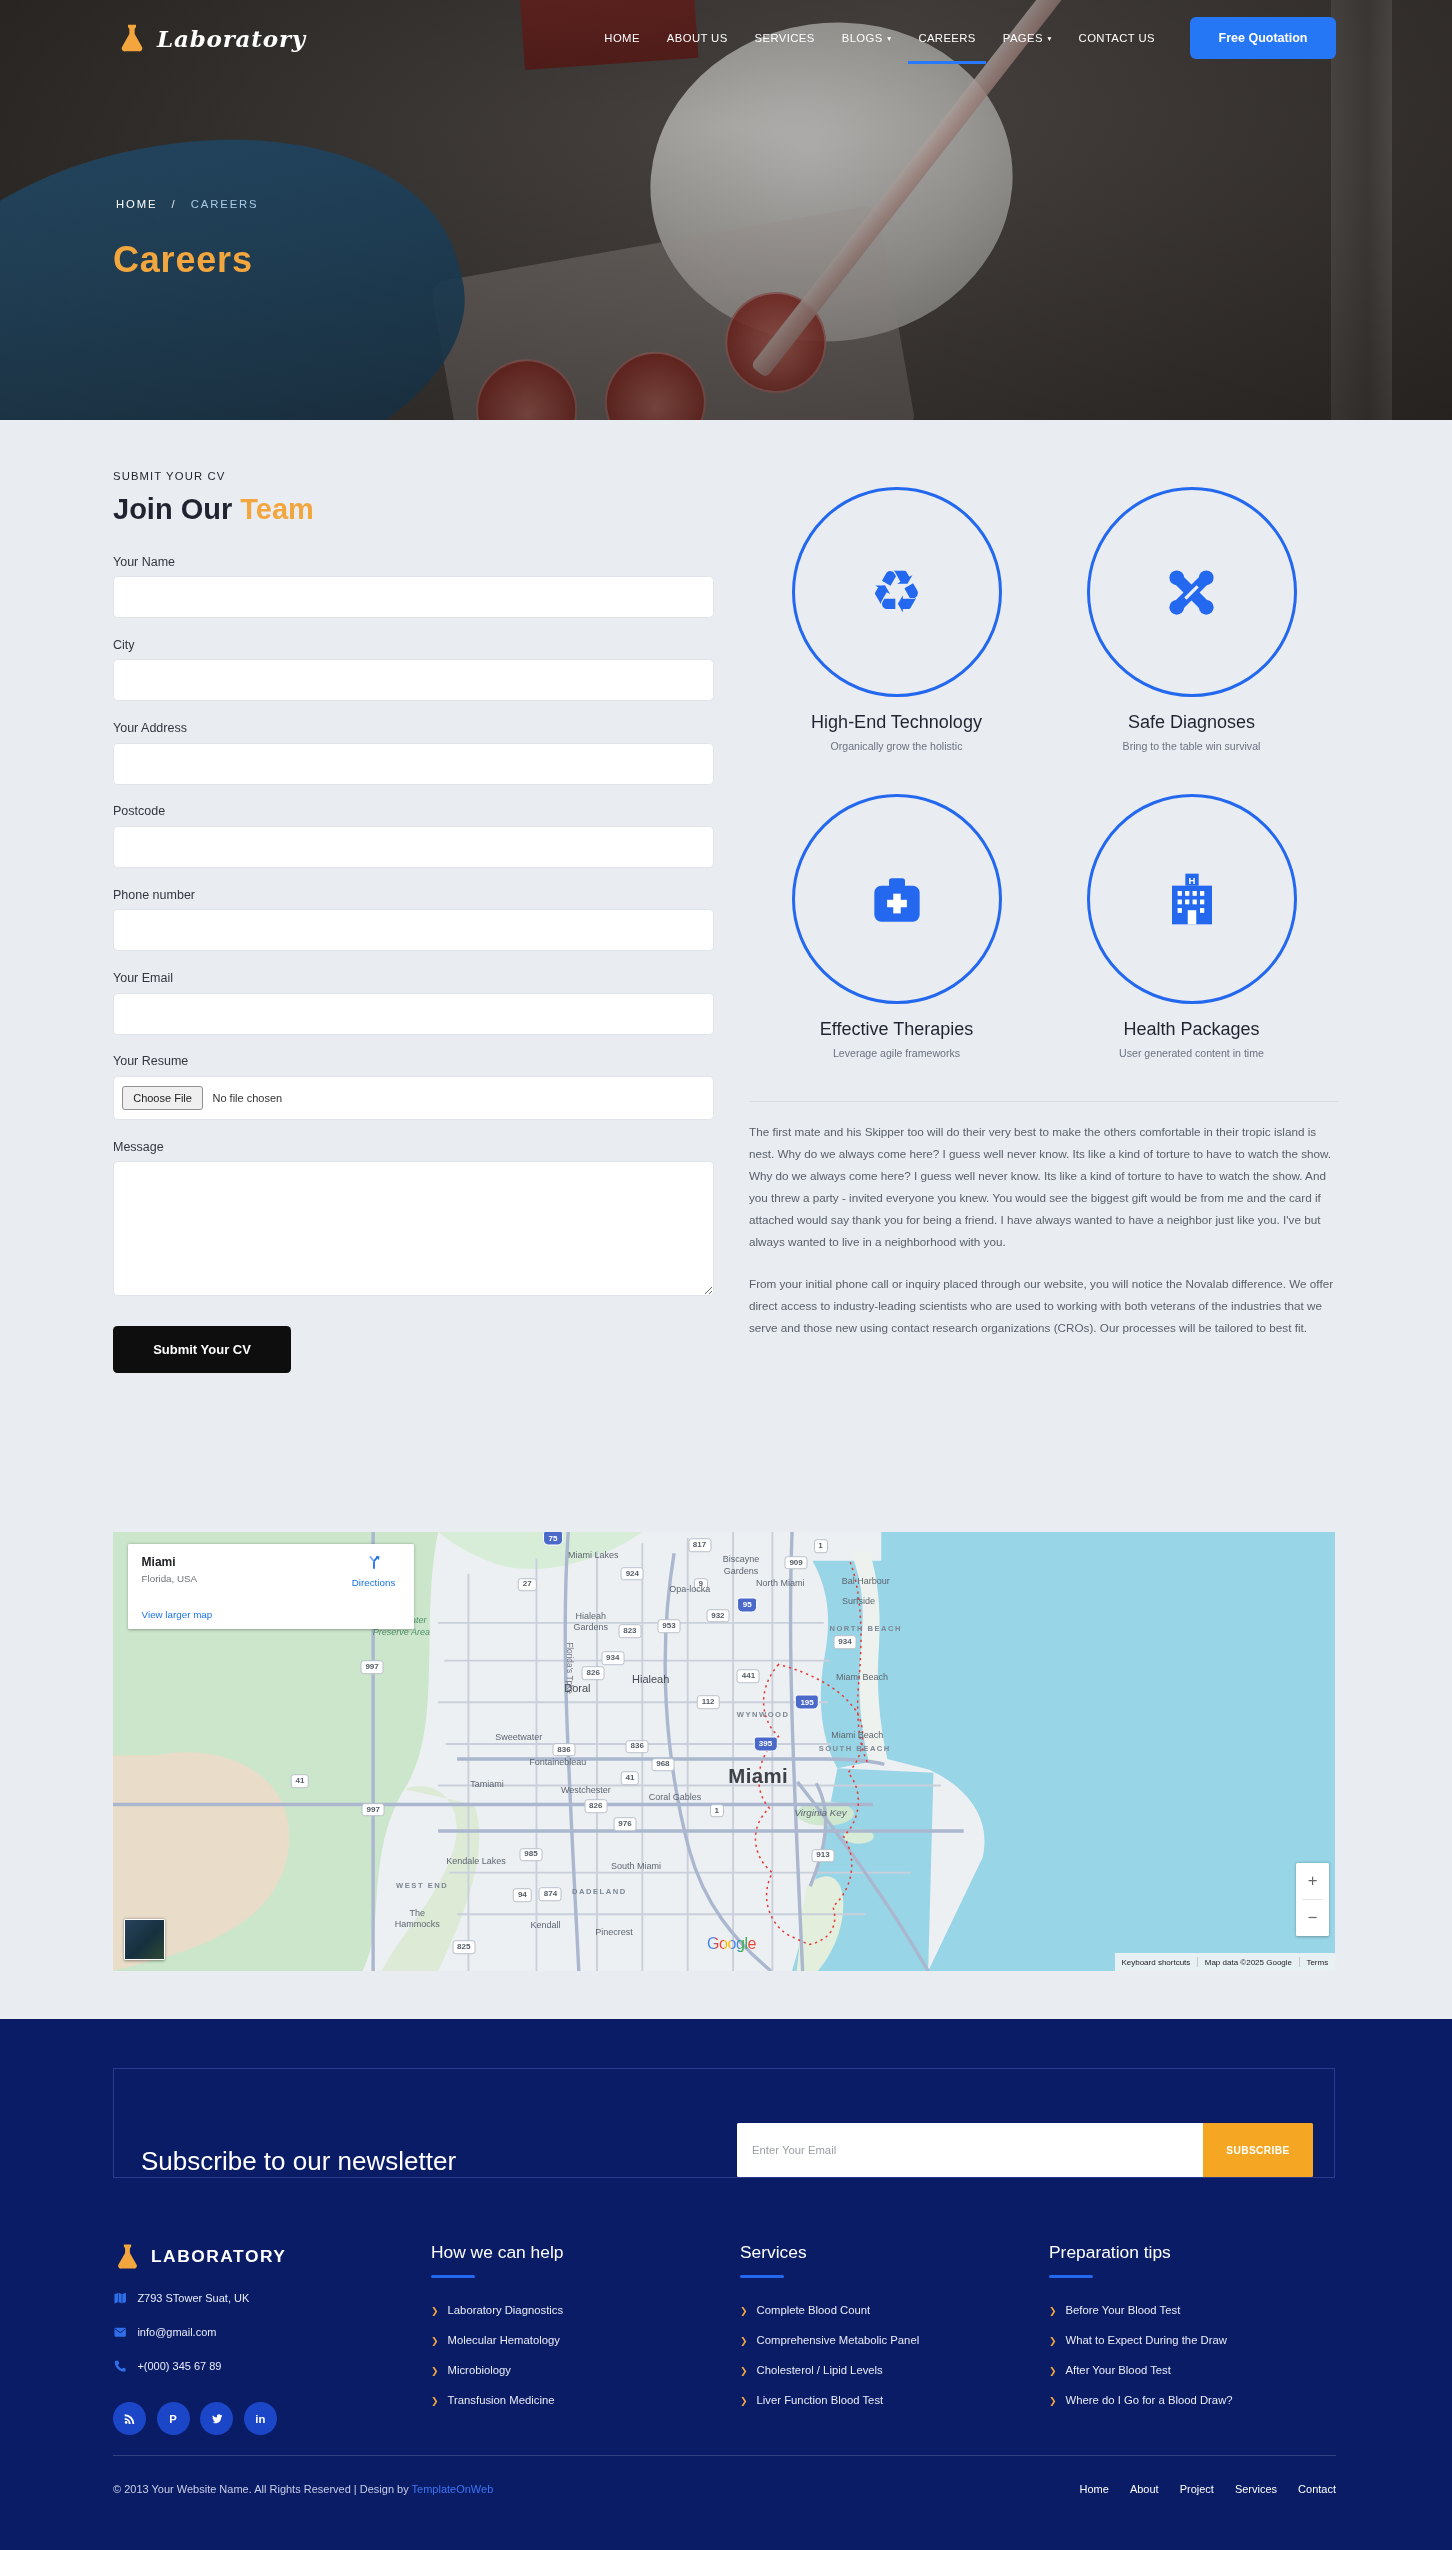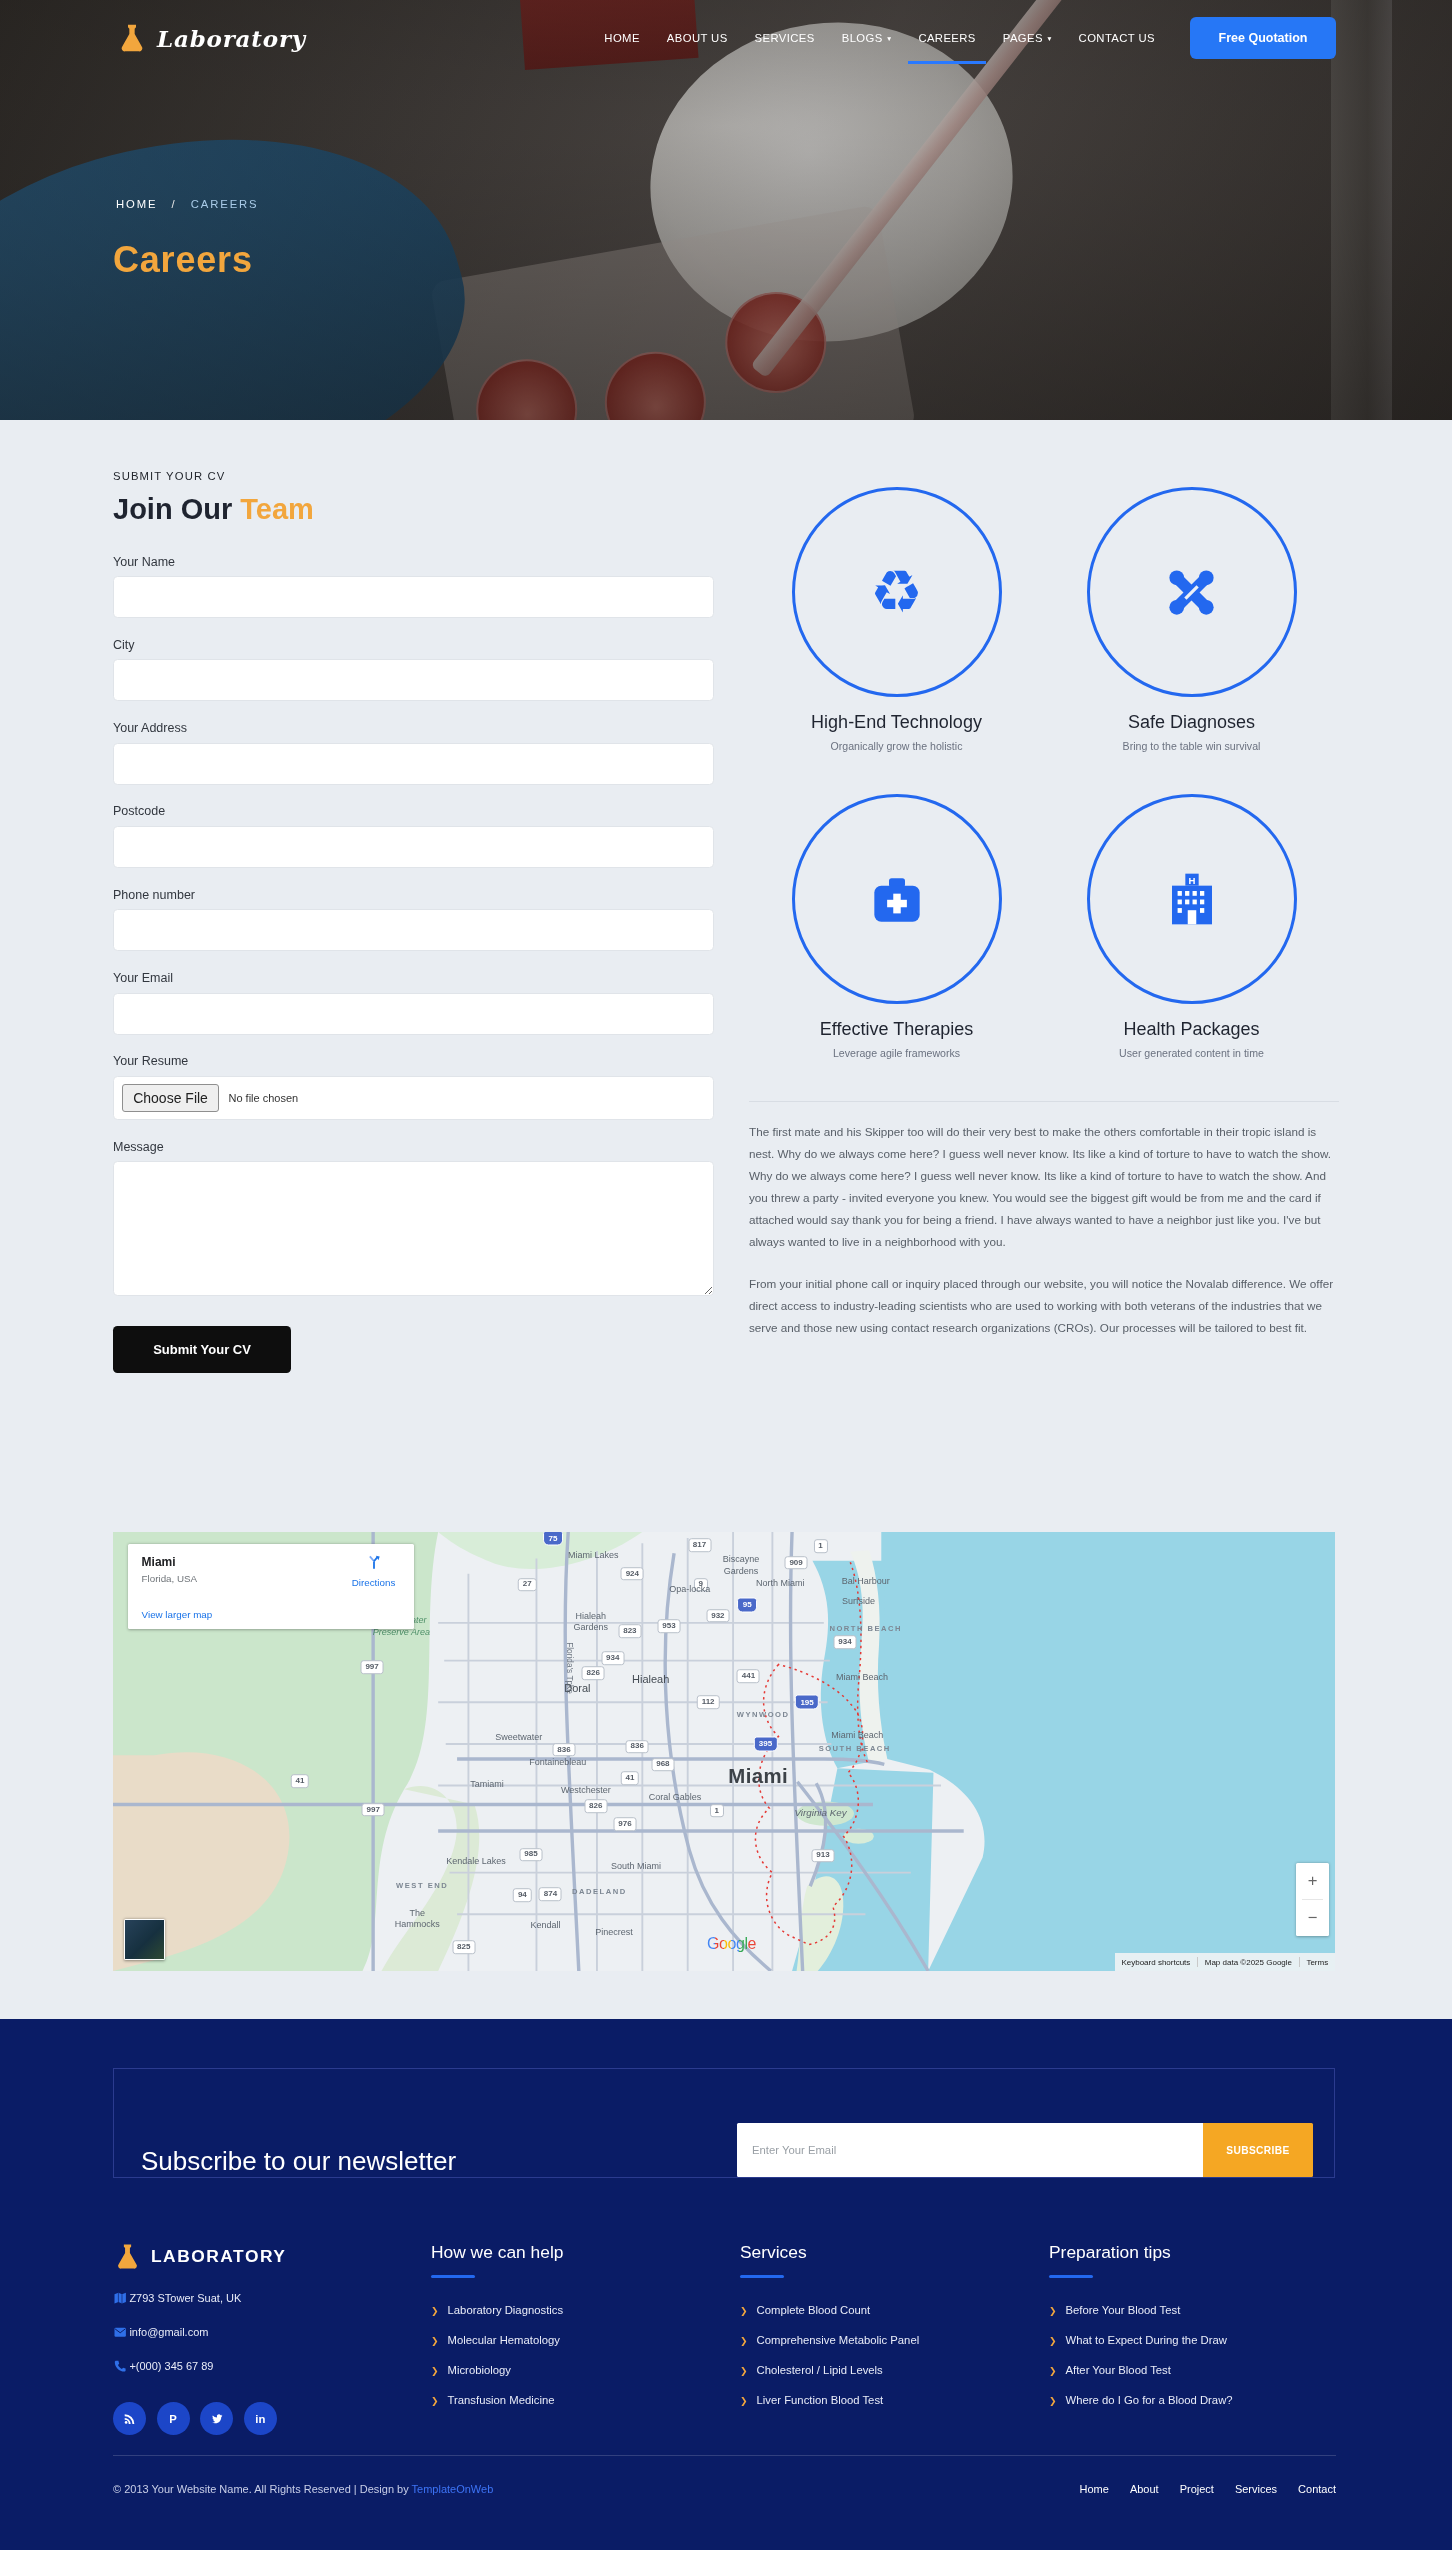--- a/index.html
+++ b/index.html
@@ -55,21 +55,21 @@
   .formcol{position:absolute;left:113px;top:50px;width:601px;}
   .kicker{font-size:11.3px;letter-spacing:1.1px;color:#23272E;font-weight:500;margin-bottom:10.6px;}
   .formhead{font-size:29px;font-weight:bold;color:#1F2430;margin:0 0 29px 0;}
   .formhead .accent{color:#F2A63D;}
   .field{margin-bottom:19.7px;}
   .field label{display:block;font-size:12.5px;color:#32373F;margin-bottom:7.6px;}
   .tin{width:100%;height:42px;box-sizing:border-box;border:0.8px solid #E0E4E9;border-radius:4.5px;
        background:#fff;font-size:11.3px;padding:0 12px;font-family:inherit;}
   .filebox{display:flex;align-items:center;height:42px;background:#fff;border:0.8px solid #E0E4E9;
        border-radius:4.5px;padding:0 7.6px;gap:9px;}
-  .fbtn{background:#EFEFEF;border:0.8px solid #8F8F8F;border-radius:3px;padding:5.3px 10.6px;font-size:14px;color:#222;}
+  .fbtn{background:#EFEFEF;border:0.8px solid #8F8F8F;border-radius:3px;padding:5.3px 10.6px;font-size:11px;color:#222;}
   .fstat{font-size:11px;color:#333;}
   .tarea{width:100%;height:135px;box-sizing:border-box;border:0.8px solid #E0E4E9;border-radius:4.5px;
        background:#fff;resize:vertical;font-family:inherit;font-size:11.3px;padding:9px 12px;}
   .submit{margin-top:7.6px;width:178px;height:47px;background:#0E0E0E;color:#fff;border:none;border-radius:4.5px;
        font-size:13px;font-weight:bold;font-family:inherit;}
 
   .rightcol{position:absolute;left:749px;top:67px;width:590px;}
   .fgrid{display:grid;grid-template-columns:295px 295px;row-gap:42px;}
   .fcell{display:flex;flex-direction:column;align-items:center;text-align:center;}
   .circle{width:204px;height:204px;border-radius:50%;border:3.8px solid #2368EF;display:flex;
@@ -131,21 +131,21 @@
         font-size:10.2px;font-weight:bold;letter-spacing:0.4px;font-family:inherit;}
   .fcols{position:absolute;left:0;top:223px;width:1452px;}
   .fcol{position:absolute;top:0;}
   .fcol h4{margin:0;font-size:17.4px;color:#fff;font-weight:500;}
   .fcol h4::after{content:"";display:block;width:44px;height:3px;background:#2368EF;margin-top:12px;border-radius:1.5px;}
   .flinks{margin-top:26px;}
   .flink{display:flex;align-items:center;gap:9px;margin-bottom:18px;color:#E9ECF8;font-size:11.3px;text-decoration:none;}
   .flink .chev::before{content:"❯";color:#F2A63D;font-size:9px;}
   .fbrand{display:flex;align-items:center;gap:9px;}
   .fbrand-name{font-size:17.4px;color:#fff;font-weight:bold;letter-spacing:1.5px;}
-  .crow{display:flex;align-items:center;gap:2px;margin-top:19.7px;color:#E9ECF8;font-size:11px;}
+  .crow{display:flex;align-items:center;gap:10px;margin-top:19.7px;color:#E9ECF8;font-size:11px;}
   .socials{display:flex;gap:10.6px;margin-top:29px;}
   .soc{width:33px;height:33px;border-radius:50%;background:#1C46C8;display:flex;align-items:center;
        justify-content:center;color:#fff;font-weight:bold;font-size:11.3px;}
   .fdiv{position:absolute;left:113px;right:116px;top:436px;height:0.8px;background:rgba(255,255,255,.16);}
   .fbottom{position:absolute;left:113px;right:116px;top:464px;display:flex;align-items:center;}
   .copy{font-size:11px;color:#C9CFE8;}
   .copy a{color:#3D73F5;text-decoration:none;}
   .blinks{margin-left:auto;display:flex;gap:21px;}
   .blinks a{color:#fff;font-size:11px;text-decoration:none;}
 </style>

